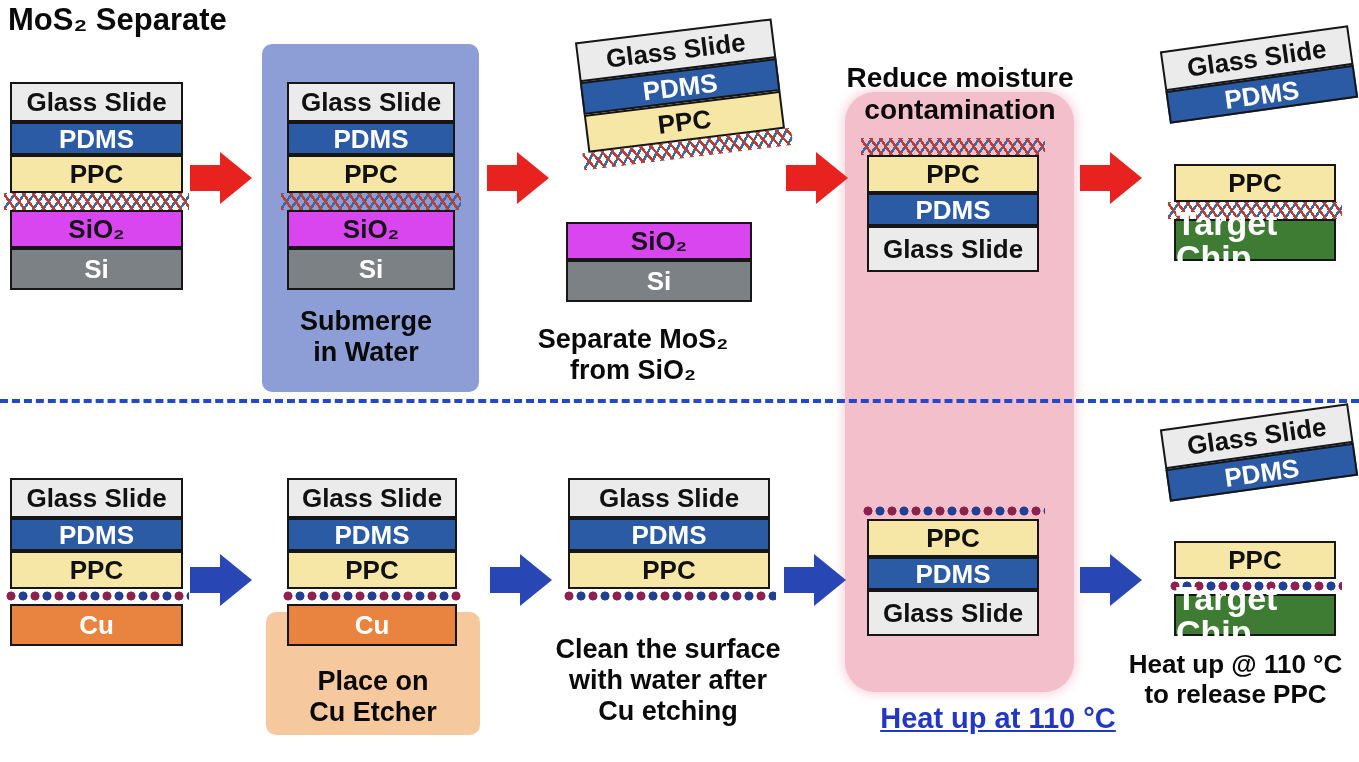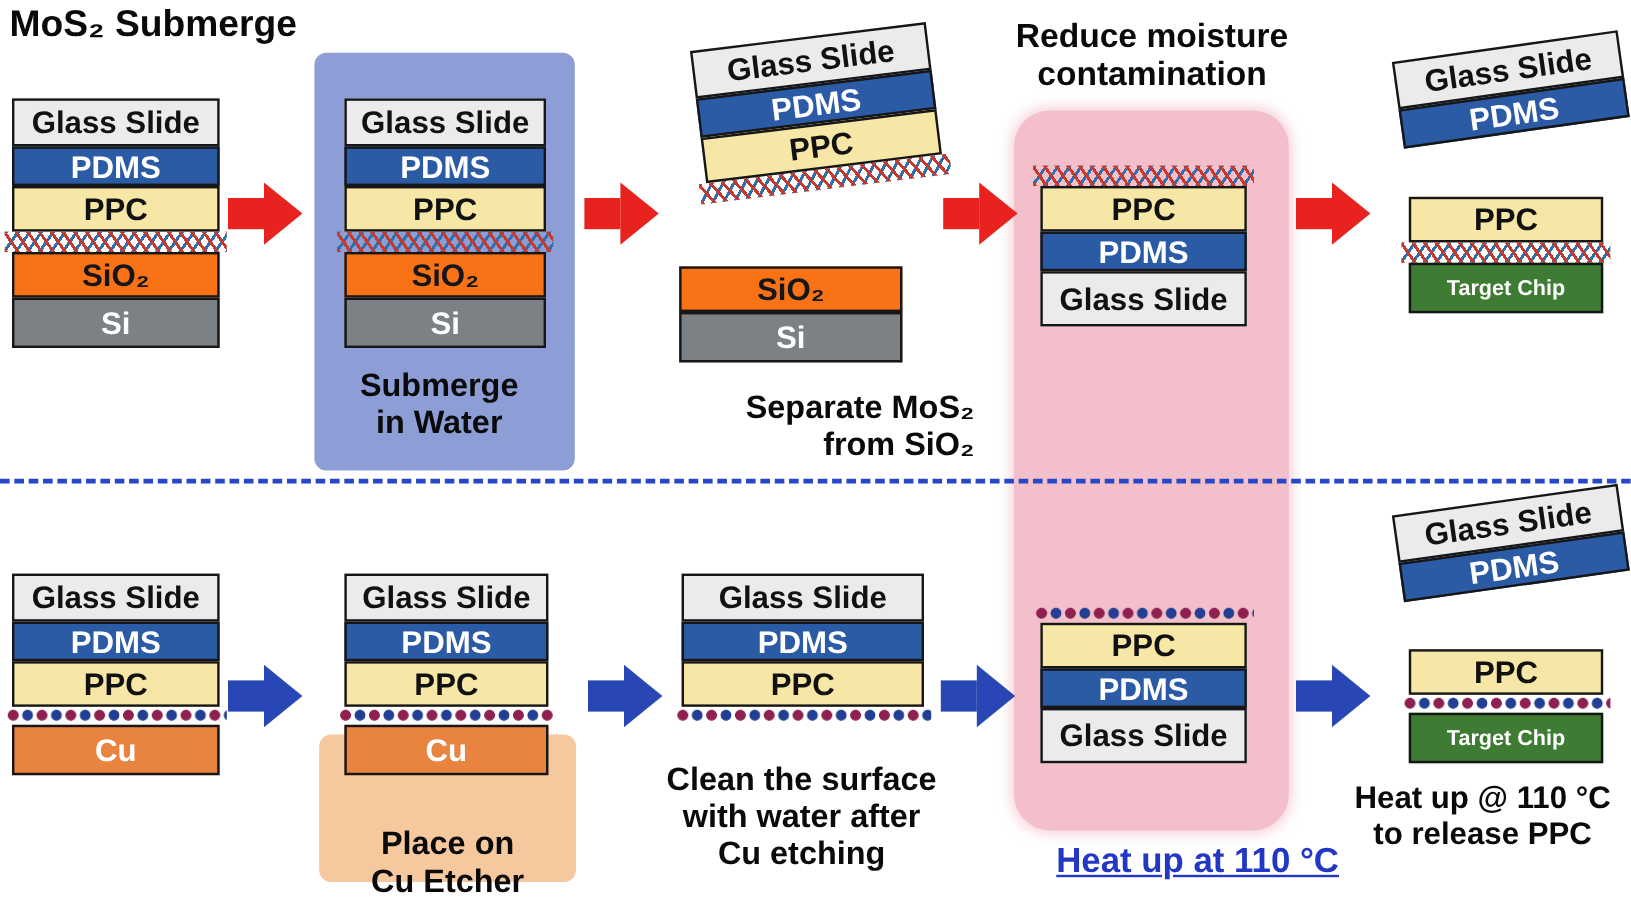--- a/index.html
+++ b/index.html
@@ -7,24 +7,24 @@
   .canvas { position:relative; width:1359px; height:762px; background:#ffffff; overflow:hidden; }
 
   .title { position:absolute; font-size:31px; font-weight:bold; color:#0a0a0a; }
 
   .stack { position:absolute; display:flex; flex-direction:column; }
   .layer { border:2px solid #161616; display:flex; align-items:center; justify-content:center;
            font-weight:bold; font-size:26px; line-height:1; }
   .glass  { background:#ebebeb; color:#111; height:40px; }
   .pdms   { background:#2c5ba6; color:#fff; height:33px; }
   .ppc    { background:#f6e7a6; color:#111; height:38px; }
-  .sio2   { background:#f97316; color:#15161a; height:38px; }
+  .sio2   { background:#d946ef; color:#15161a; height:38px; }
   .si     { background:#7c8186; color:#fff; height:42px; }
   .cu     { background:#e98440; color:#fff; height:42px; }
-  .target { background:#3f7c33; color:#fff; height:42px; font-size:18px; }
+  .target { background:#3f7c33; color:#fff; height:42px; font-size:34px; }
 
   .flake { height:17px; align-self:center; width:calc(100% + 12px); }
   .flake.mos2 {
     background-image:
       repeating-linear-gradient(55deg,  #c53a2c 0 2.5px, transparent 2.5px 8px),
       repeating-linear-gradient(125deg, #2e6fae 0 2.5px, transparent 2.5px 8px);
   }
   .flake.hbn {
     height:15px;
     background-image:
@@ -43,36 +43,36 @@
 
   .box { position:absolute; }
   .box.water  { background:#8c9ed5; border-radius:10px; }
   .box.pink   { background:#f3bfca; border-radius:30px; box-shadow:0 0 10px 3px rgba(233,140,160,0.35); }
   .box.etcher { background:#f6c89e; border-radius:10px; }
 
   .divider { position:absolute; left:0; top:399px; width:1359px; border-top:4px dashed #2547c8; }
 
   .annotation { position:absolute; font-weight:bold; font-size:27px; line-height:1.15;
                 text-align:center; color:#0a0a0a; white-space:pre-line; }
-  .annotation.reduce  { font-size:28px; }
+  .annotation.reduce  { font-size:28px;margin-top:48px; }
   .annotation.heat110 { color:#2238c4; text-decoration:underline; font-size:29px; }
   .annotation.heat130 { font-size:26px; }
 </style>
 </head>
 <body>
 
 <div class="canvas">
 
   <div class="box water" style="left:262px;top:44px;width:217px;height:348px;"></div>
   <div class="box pink" style="left:845px;top:92px;width:229px;height:600px;"></div>
   <div class="box etcher" style="left:266px;top:612px;width:214px;height:123px;"></div>
 
   <div class="divider"></div>
 
-  <div class="title" style="left:8px;top:2px;">MoS₂ Submerge</div>
+  <div class="title" style="left:8px;top:2px;">MoS₂ Separate</div>
 
   <div class="stack" style="left:10px;top:82px;width:173px;">
     <div class="layer glass">Glass Slide</div>
     <div class="layer pdms">PDMS</div>
     <div class="layer ppc">PPC</div>
     <div class="flake mos2"></div>
     <div class="layer sio2">SiO₂</div>
     <div class="layer si">Si</div>
   </div>
 
@@ -100,21 +100,21 @@
   <div class="stack" style="left:582px;top:30px;width:198px;transform:rotate(-7deg);">
     <div class="layer glass">Glass Slide</div>
     <div class="layer pdms">PDMS</div>
     <div class="layer ppc">PPC</div>
     <div class="flake mos2"></div>
   </div>
   <div class="stack" style="left:566px;top:222px;width:186px;">
     <div class="layer sio2">SiO₂</div>
     <div class="layer si">Si</div>
   </div>
-  <div class="annotation" style="left:560px;top:324px;width:252px;text-align:right;">Separate MoS₂
+  <div class="annotation" style="left:507px;top:324px;width:252px;">Separate MoS₂
 from SiO₂</div>
 
   <div class="arrow red" style="left:786px;top:152px;">
       <div class="shaft"></div>
       <div class="head"></div>
     </div>
 
   <div class="annotation reduce" style="left:822px;top:14px;width:276px;">Reduce moisture
 contamination</div>
 
@@ -153,21 +153,21 @@
       <div class="head"></div>
     </div>
 
   <div class="stack" style="left:287px;top:478px;width:170px;">
     <div class="layer glass">Glass Slide</div>
     <div class="layer pdms">PDMS</div>
     <div class="layer ppc">PPC</div>
     <div class="flake hbn"></div>
     <div class="layer cu">Cu</div>
   </div>
-  <div class="annotation" style="left:266px;top:688px;width:214px;">Place on
+  <div class="annotation" style="left:266px;top:666px;width:214px;">Place on
 Cu Etcher</div>
 
   <div class="arrow blue" style="left:490px;top:554px;">
       <div class="shaft"></div>
       <div class="head"></div>
     </div>
 
   <div class="stack" style="left:568px;top:478px;width:202px;">
     <div class="layer glass">Glass Slide</div>
     <div class="layer pdms">PDMS</div>

